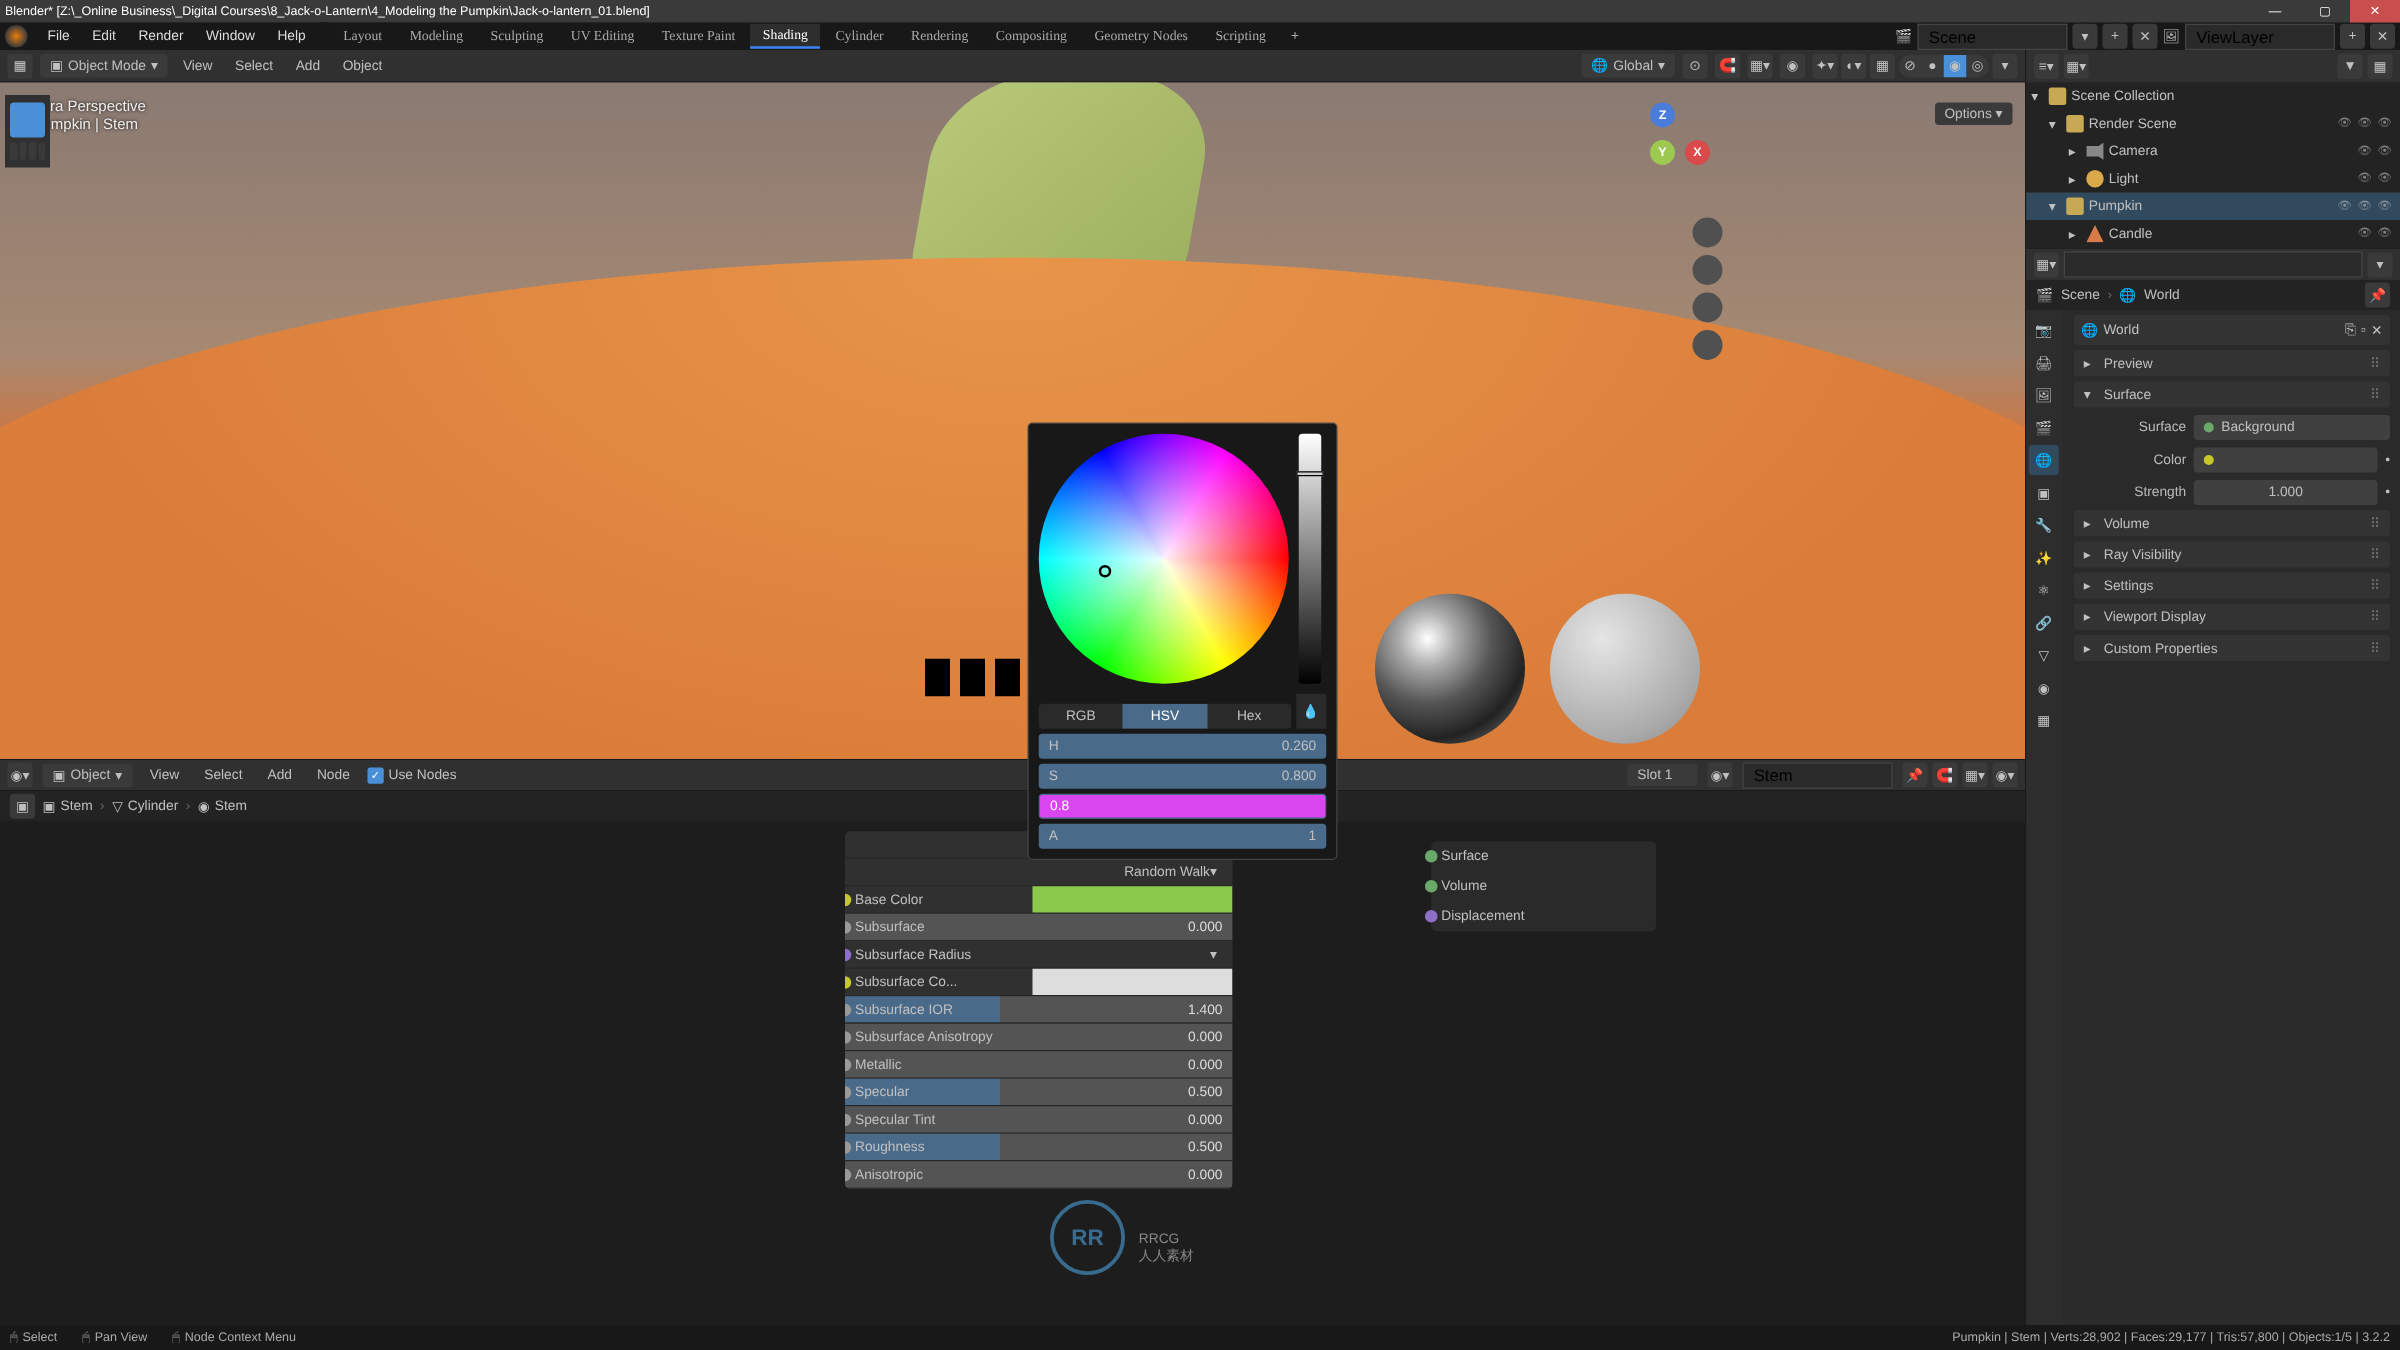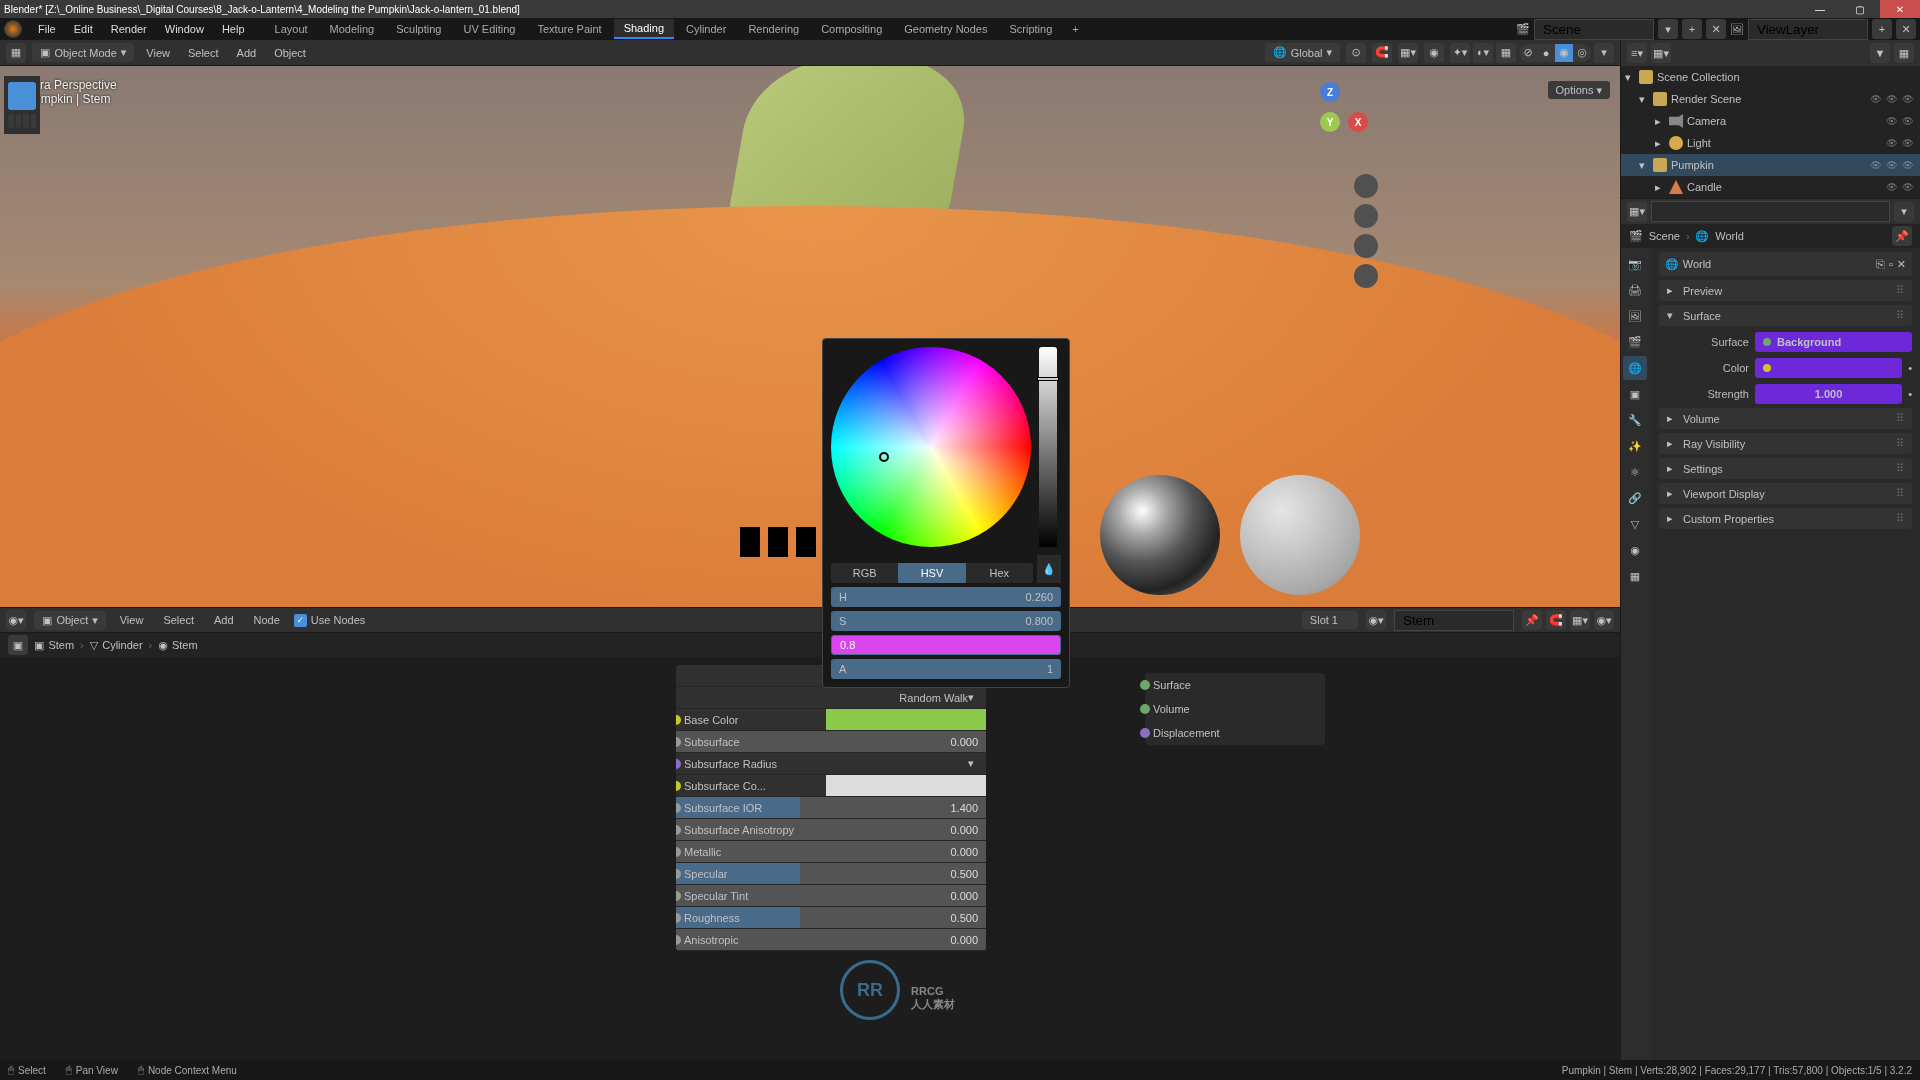--- a/index.html
+++ b/index.html
@@ -8,21 +8,21 @@
 
 .titlebar { height: 18px; background: #3a3a3a; color: #fff; font-size: 10px; display: flex; align-items: center; padding: 0 4px; }
 .titlebar-controls { position: absolute; right: 0; top: 0; display: flex; }
 .tb-btn { width: 40px; height: 18px; display: flex; align-items: center; justify-content: center; color: #fff; }
 .tb-btn.close { background: #c94f4f; }
 
 
 .menubar { height: 22px; background: #181818; display: flex; align-items: center; padding: 0 4px; gap: 2px; }
 .menubar .logo { width: 18px; height: 18px; background: radial-gradient(circle, #e87d0d 0%, #3a3a3a 70%); border-radius: 50%; margin-right: 6px; }
 .menubar .menu-item { padding: 3px 8px; color: #ddd; cursor: pointer; }
-.menubar .workspace-tab { padding: 3px 10px; color: #aaa; cursor: pointer; }
+.menubar .workspace-tab { padding: 3px 10px; color: #aaa; cursor: pointer; font-family: Liberation Serif, serif; }
 .menubar .workspace-tab.active { background: #2d2d2d; border-bottom: 2px solid #3b82f6; color: #fff; }
 .menubar .workspace-add { padding: 3px 8px; color: #aaa; cursor: pointer; }
 .menubar-right { margin-left: auto; display: flex; align-items: center; gap: 4px; }
 .scene-field { background: #2a2a2a; border: 1px solid #444; padding: 2px 8px; width: 120px; }
 
 
 .toolbar-row { height: 26px; background: #303030; display: flex; align-items: center; padding: 0 6px; gap: 6px; border-bottom: 1px solid #1a1a1a; }
 .tool-dd { background: #3a3a3a; border-radius: 3px; padding: 3px 8px; display: flex; align-items: center; gap: 4px; }
 .tool-btn { background: #3a3a3a; border-radius: 3px; padding: 3px 6px; width: 20px; height: 20px; display: flex; align-items: center; justify-content: center; }
 .toolbar-right { margin-left: auto; display: flex; align-items: center; gap: 3px; }
@@ -128,35 +128,35 @@
 
 .prop-hdr { height: 26px; background: #303030; display: flex; align-items: center; padding: 0 6px; gap: 4px; border-top: 1px solid #1a1a1a; }
 .prop-bc { height: 24px; display: flex; align-items: center; padding: 0 8px; gap: 6px; background: #232323; }
 .prop-sidebar { width: 30px; background: #2d2d2d; display: flex; flex-direction: column; gap: 2px; padding: 4px 2px; }
 .pt-btn { width: 24px; height: 24px; border-radius: 3px; display: flex; align-items: center; justify-content: center; }
 .pt-btn.active { background: #314a5e; }
 .prop-content { flex: 1; background: #2a2a2a; padding: 4px 8px; }
 .prop-body { display: flex; flex: 1; }
 .prop-field-row { display: flex; align-items: center; height: 24px; margin-bottom: 2px; gap: 6px; }
 .prop-field-row .pf-label { width: 90px; text-align: right; color: #bbb; }
-.prop-field-row .pf-val { flex: 1; background: #6d28d9; border-radius: 3px; padding: 3px 8px; height: 20px; display: flex; align-items: center; font-weight: bold; }
+.prop-field-row .pf-val { flex: 1; background: #404040; border-radius: 3px; padding: 3px 8px; height: 20px; display: flex; align-items: center; }
 .prop-panel { background: #333; border-radius: 3px; padding: 4px 8px; margin-bottom: 4px; display: flex; align-items: center; gap: 6px; }
 .prop-panel .drag { margin-left: auto; opacity: 0.4; }
 .chev { width: 10px; display: inline-block; }
 
 .dd-row { height: 24px; display: flex; align-items: center; background: #333; padding: 0 6px; margin-bottom: 4px; border-radius: 3px; gap: 4px; }
 
 
 .statusbar { position: absolute; bottom: 0; left: 0; right: 0; height: 20px; background: #181818; display: flex; align-items: center; padding: 0 8px; gap: 20px; font-size: 10px; color: #aaa; }
 .sb-item { display: flex; align-items: center; gap: 4px; }
 .sb-right { margin-left: auto; display: flex; gap: 8px; }
 
 .watermark { position: absolute; left: 840px; top: 960px; width: 200px; height: 60px; opacity: 0.6; z-index: 50; pointer-events: none; }
 .wm-logo { width: 60px; height: 60px; border: 3px solid #4aa0d9; border-radius: 50%; display: inline-flex; align-items: center; justify-content: center; color: #4aa0d9; font-weight: bold; font-size: 18px; }
-.wm-text { display: inline-block; vertical-align: middle; margin-left: 8px; color: #ccc; font-weight: bold; margin-top: 12px; }
+.wm-text { display: inline-block; vertical-align: middle; margin-left: 8px; color: #ccc; font-weight: normal; margin-top: 12px; }
 </style>
 </head>
 <body>
 
 <div class="titlebar">
   <span>Blender* [Z:\_Online Business\_Digital Courses\8_Jack-o-Lantern\4_Modeling the Pumpkin\Jack-o-lantern_01.blend]</span>
   <div class="titlebar-controls">
     <div class="tb-btn">—</div>
     <div class="tb-btn">▢</div>
     <div class="tb-btn close">✕</div>

